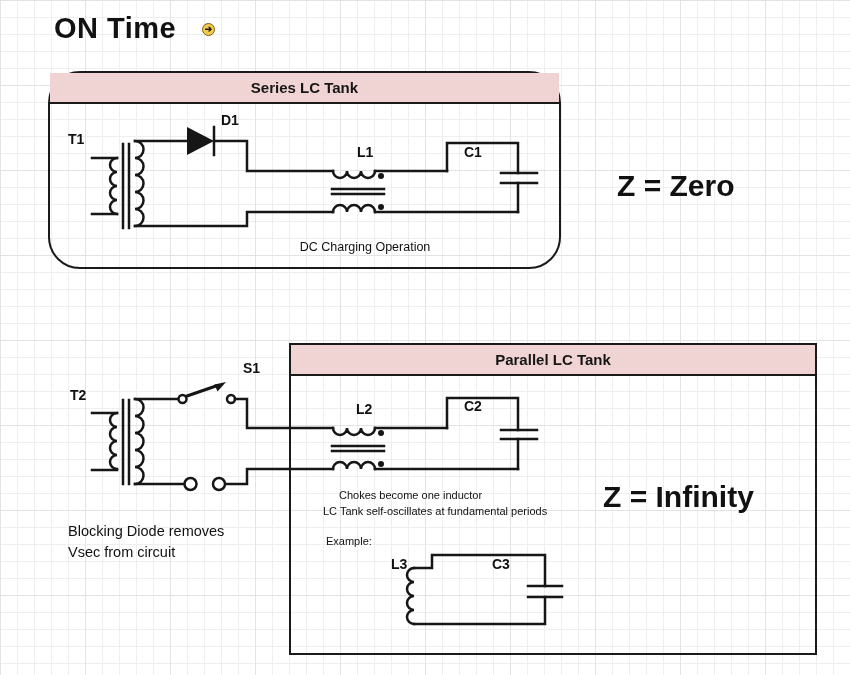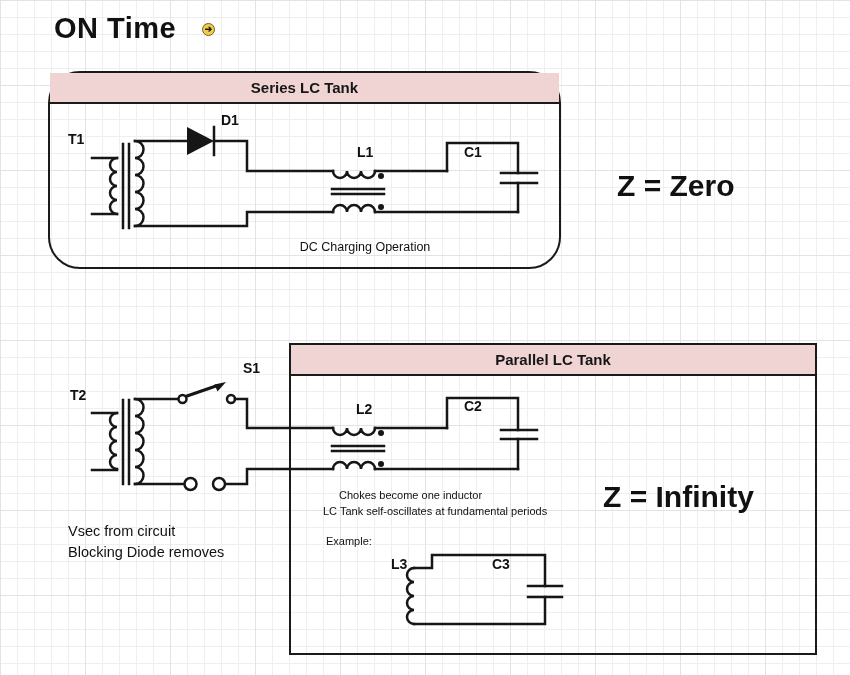--- a/index.html
+++ b/index.html
@@ -69,22 +69,22 @@
   <div class="abs comp-label" style="left:464px; top:144px;">C1</div>
 
   <div class="abs comp-label" style="left:70px;  top:387px;">T2</div>
   <div class="abs comp-label" style="left:243px; top:360px;">S1</div>
   <div class="abs comp-label" style="left:356px; top:401px;">L2</div>
   <div class="abs comp-label" style="left:464px; top:398px;">C2</div>
   <div class="abs comp-label" style="left:383px; top:556px;margin-left:8px;">L3</div>
   <div class="abs comp-label" style="left:492px; top:556px;">C3</div>
 
   <div class="abs blocking" style="left:68px; top:521px;">
+    <div>Blocking Diode removes</div>
     <div>Vsec from circuit</div>
-    <div>Blocking Diode removes</div>
   </div>
 
   <svg id="svg-layer" width="850" height="675" viewBox="0 0 850 675" fill="none" stroke="#161616" stroke-width="2.5" stroke-linecap="square" stroke-linejoin="miter">
 
     <g>
       <path d="M92 158 H117 M92 214 H117"></path>
       <path d="M117 158 A7 7 0 0 0 117 172 A7 7 0 0 0 117 186 A7 7 0 0 0 117 200 A7 7 0 0 0 117 214"></path>
       <path d="M123 144 V228 M129 144 V228"></path>
       <path d="M135 141 A8.5 8.5 0 0 1 135 158 A8.5 8.5 0 0 1 135 175 A8.5 8.5 0 0 1 135 192 A8.5 8.5 0 0 1 135 209 A8.5 8.5 0 0 1 135 226"></path>
       <path d="M135 141 H187"></path>

